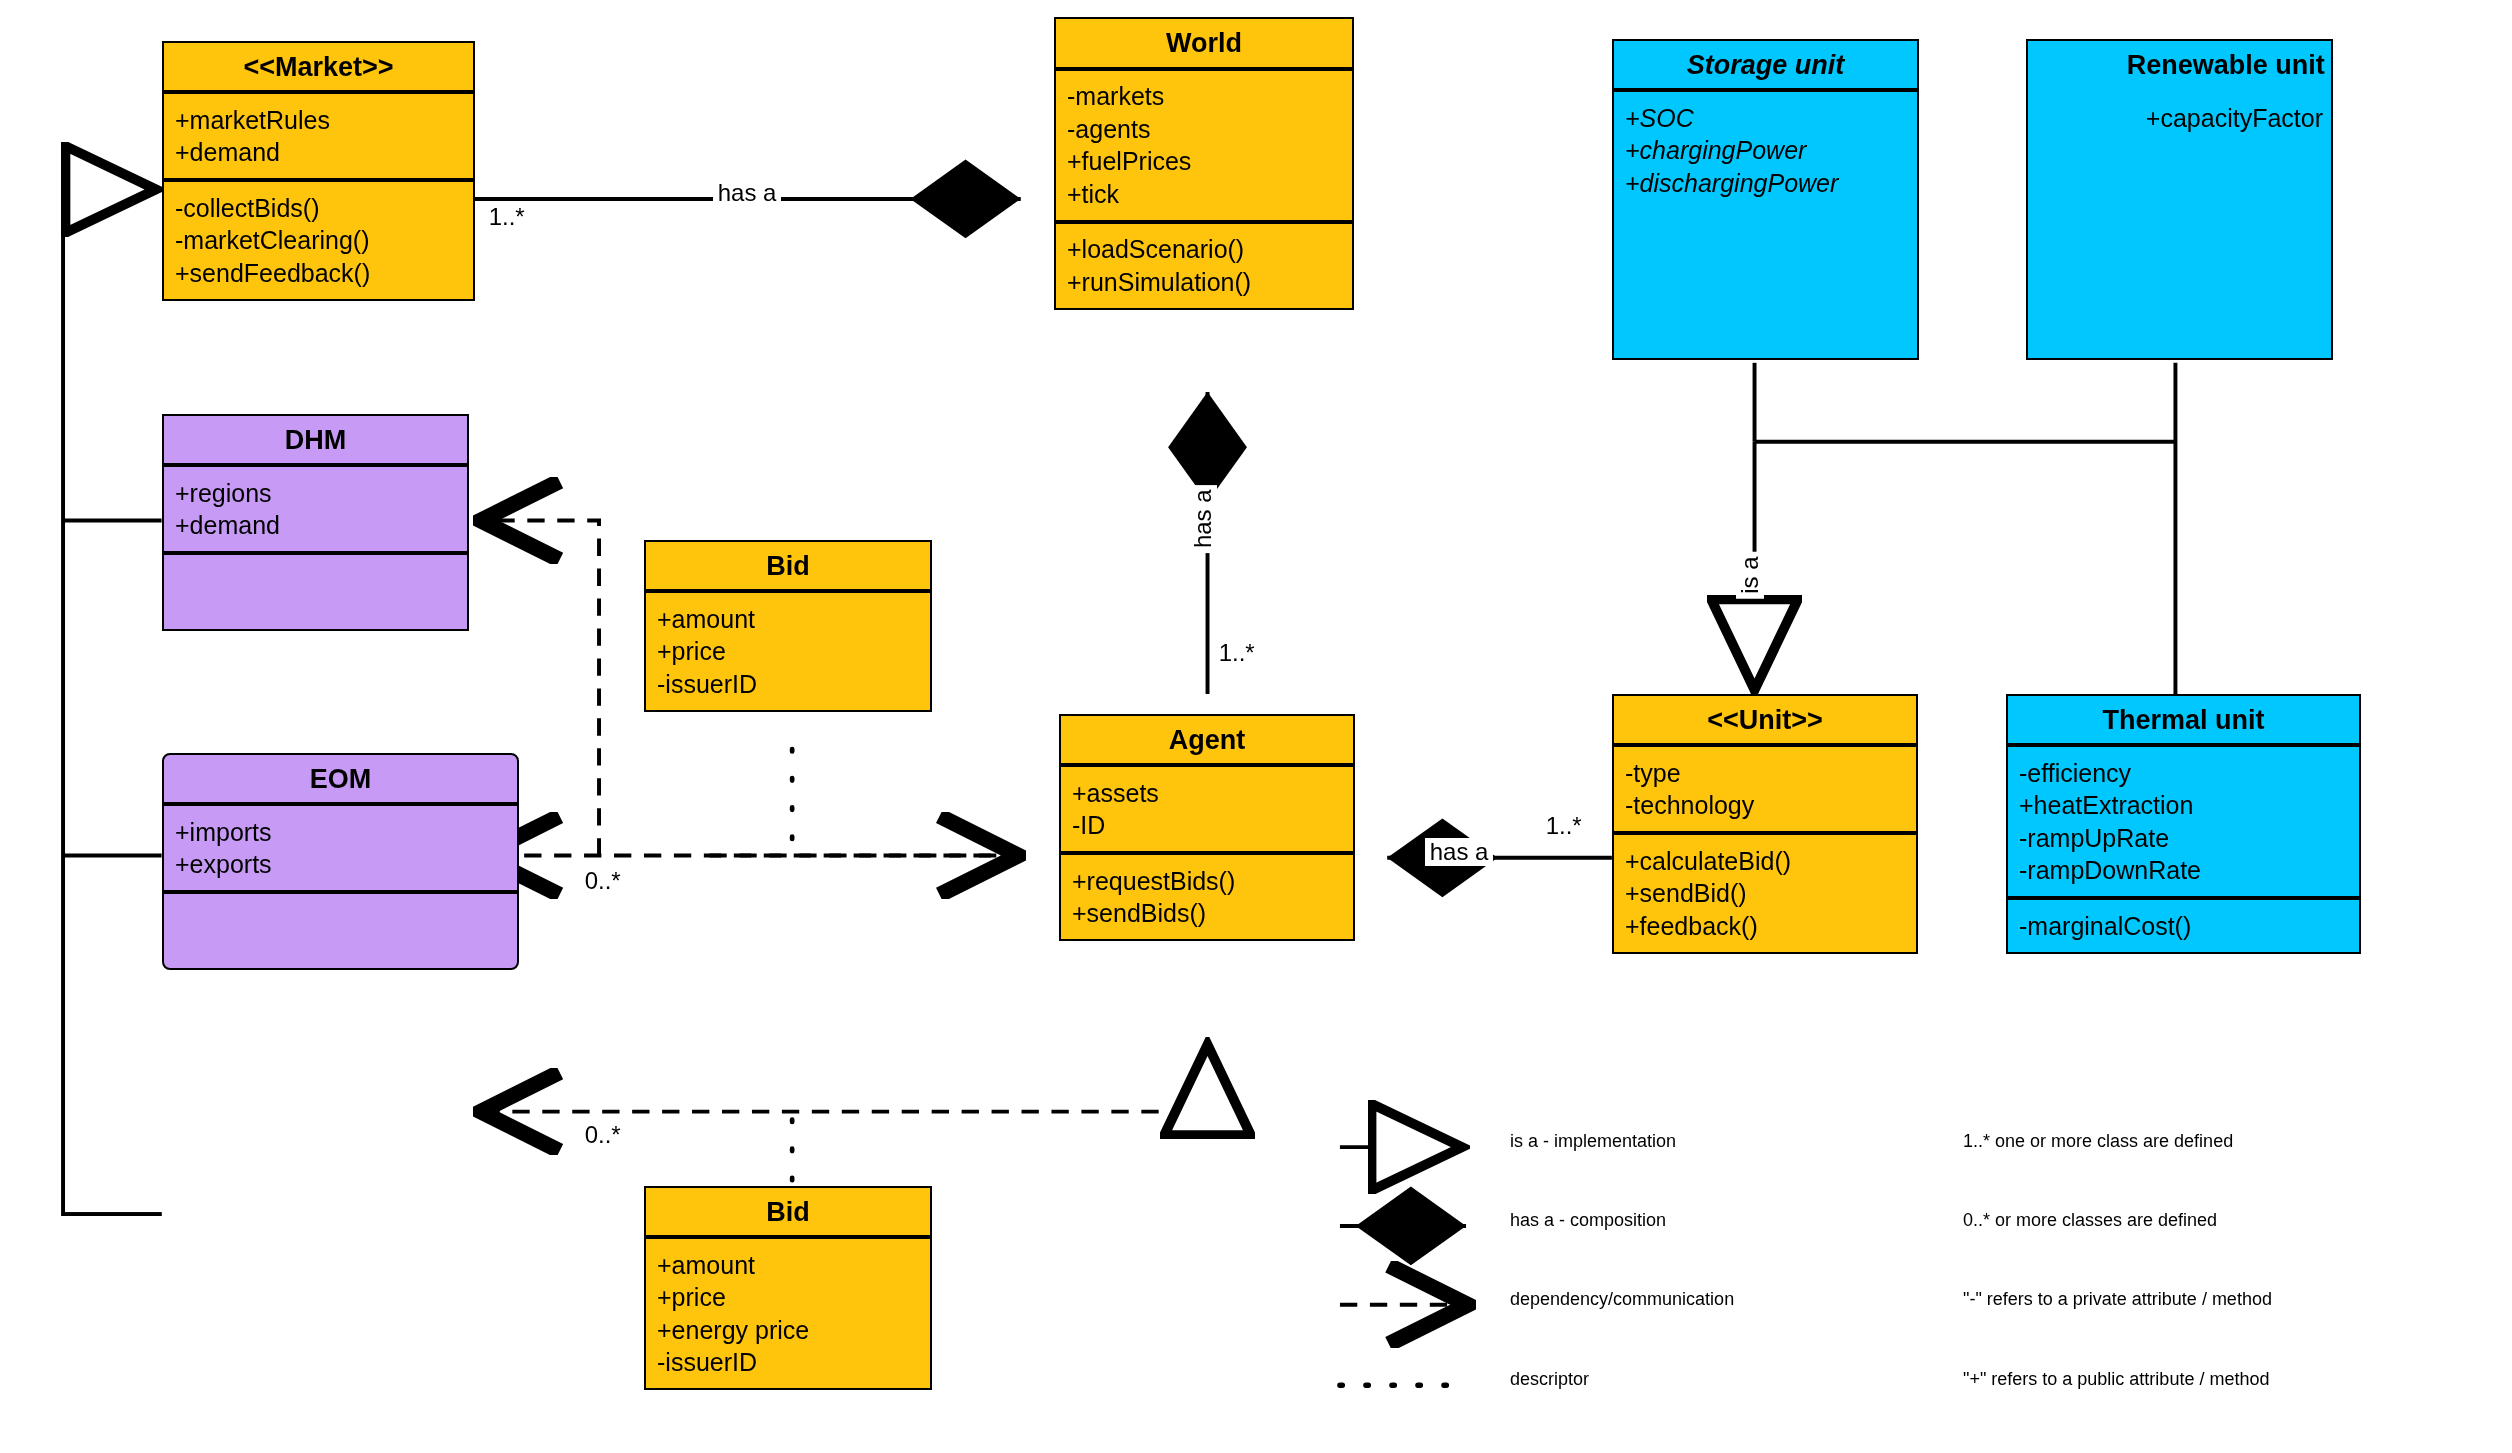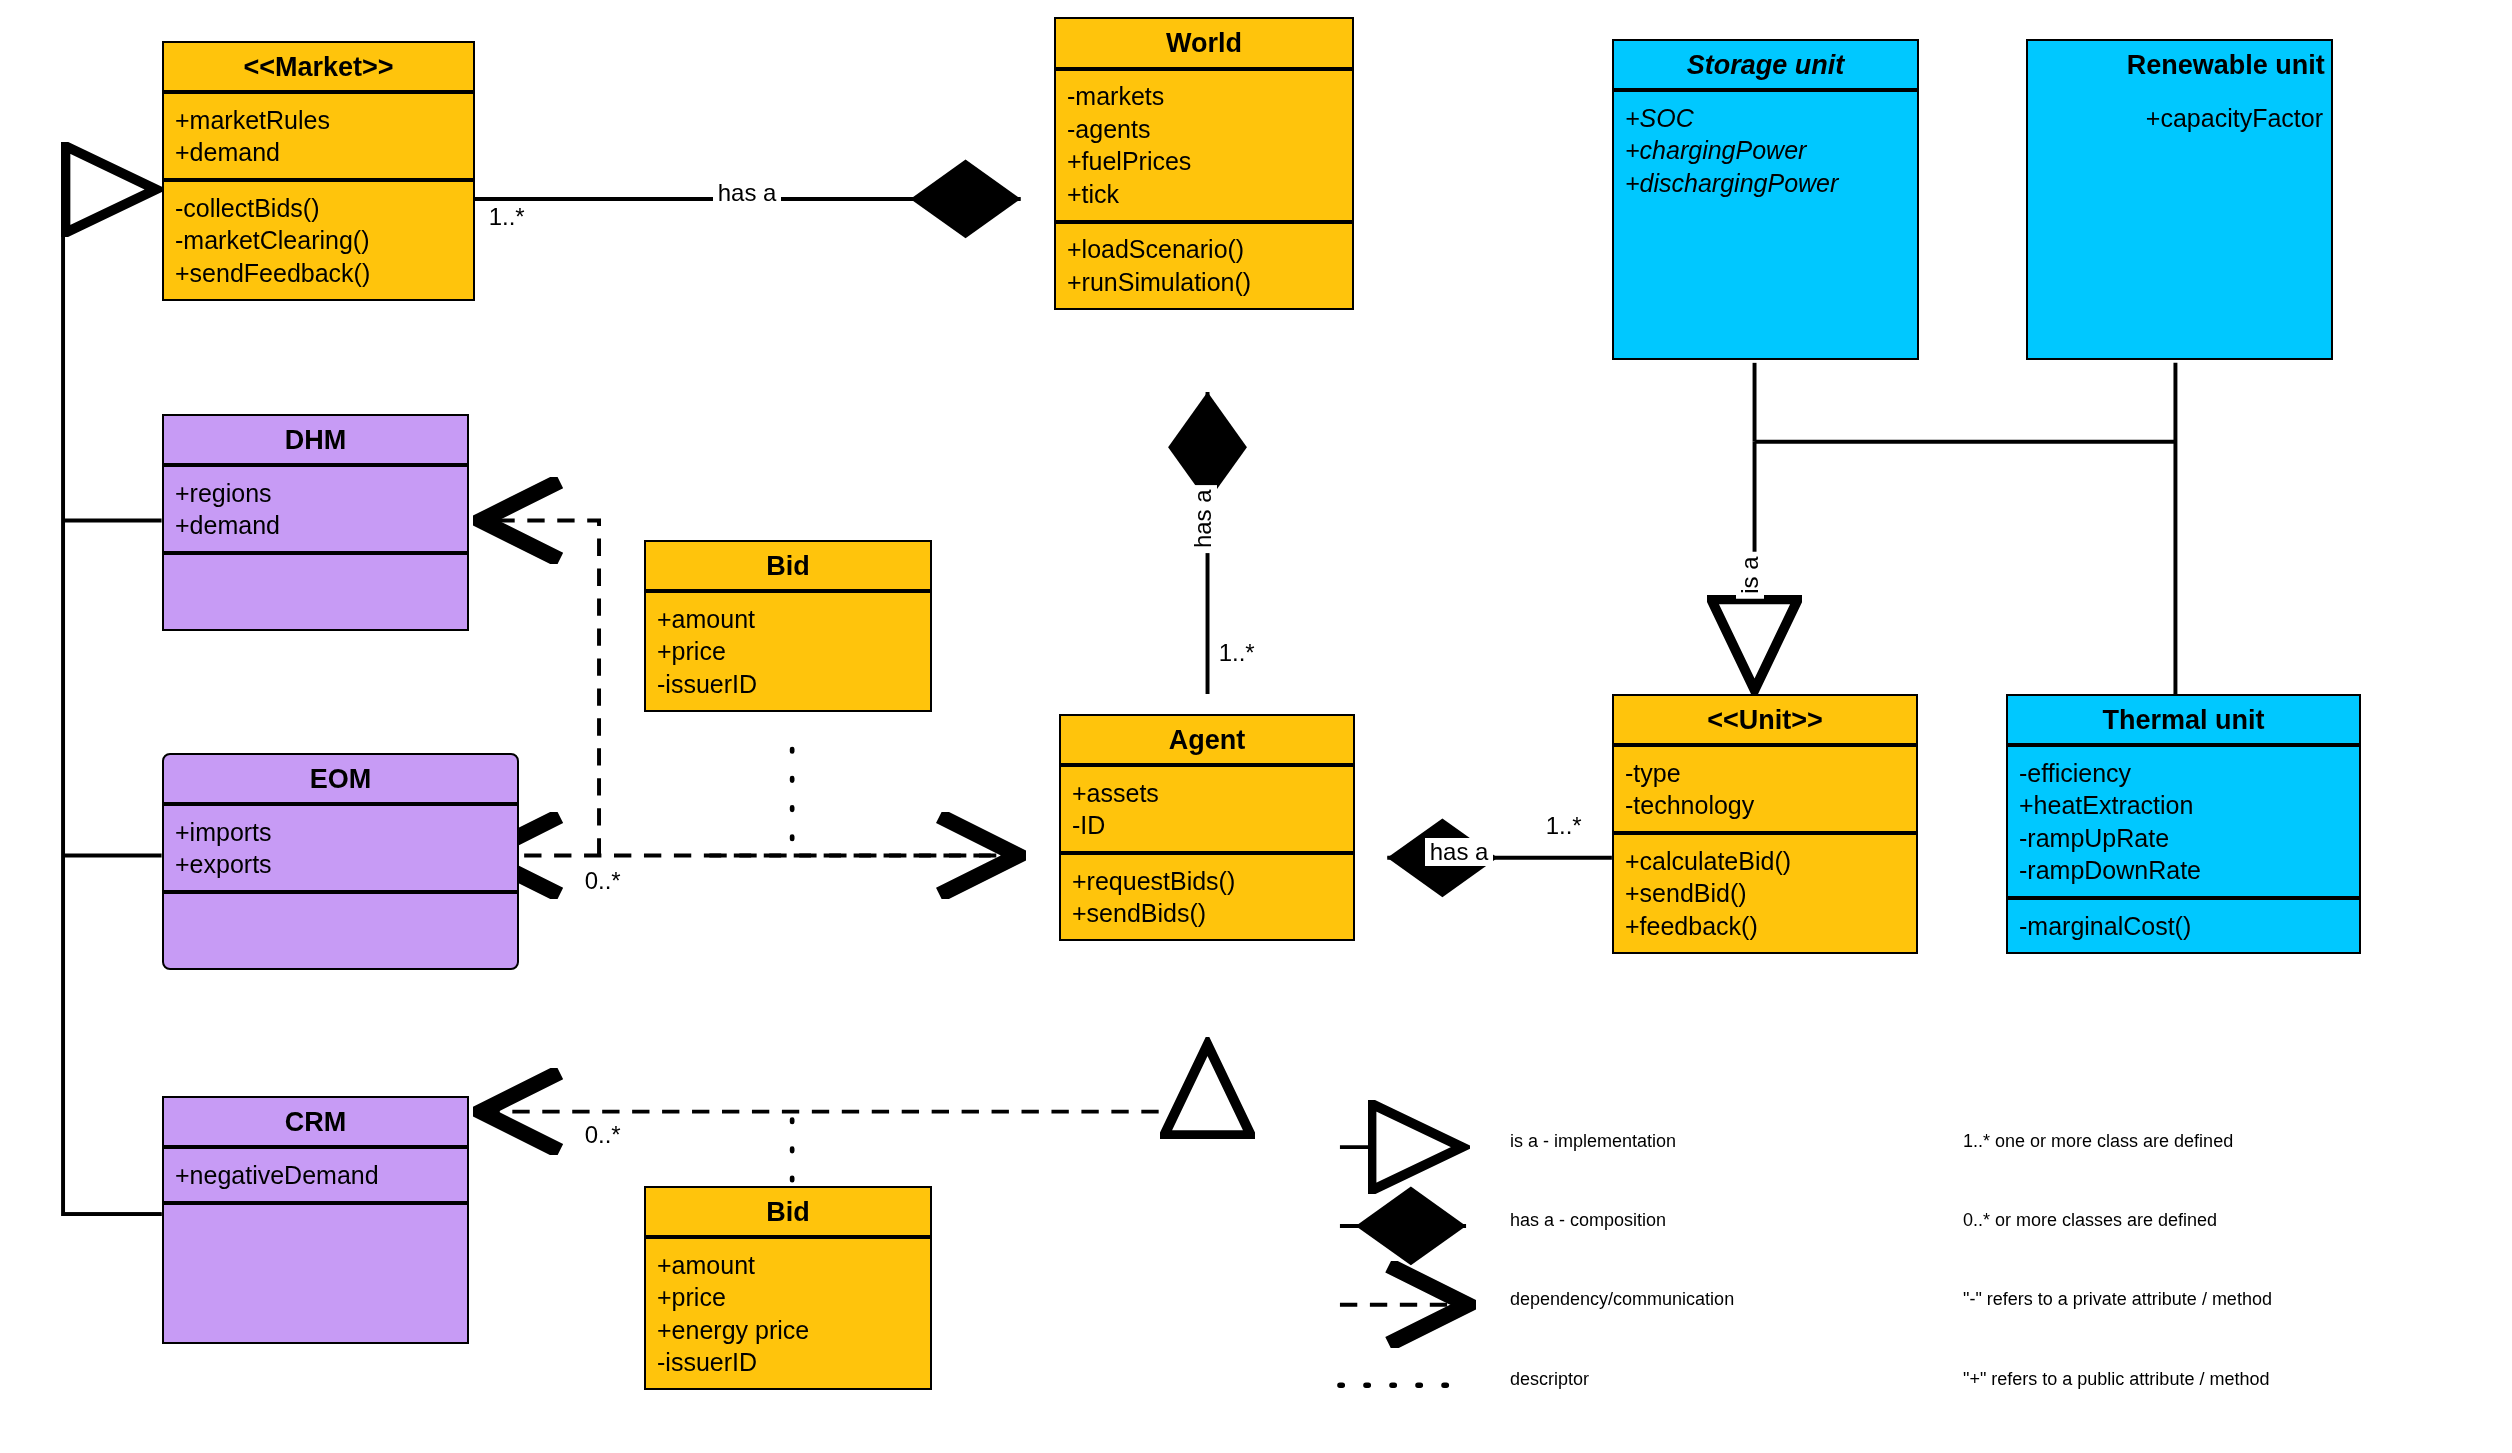--- a/index.html
+++ b/index.html
@@ -204,29 +204,20 @@
     <div class="cls-title">EOM</div>
     <div class="cls-sep"></div>
     <div class="cls-body">
       <div>+imports</div>
       <div>+exports</div>
     </div>
     <div class="cls-sep"></div>
     <div class="cls-body empty"></div>
   </div>
 
-  <div class="uml-class purple" style="left:162px; top:1096px; width:307px;">
-    <div class="cls-title">CRM</div>
-    <div class="cls-sep"></div>
-    <div class="cls-body">
-      <div>+negativeDemand</div>
-    </div>
-    <div class="cls-sep"></div>
-    <div class="cls-body empty" style="min-height:118px;"></div>
-  </div>
 
   <div class="uml-class yellow" style="left:644px; top:540px; width:288px;">
     <div class="cls-title">Bid</div>
     <div class="cls-sep"></div>
     <div class="cls-body">
       <div>+amount</div>
       <div>+price</div>
       <div>-issuerID</div>
     </div>
   </div>

